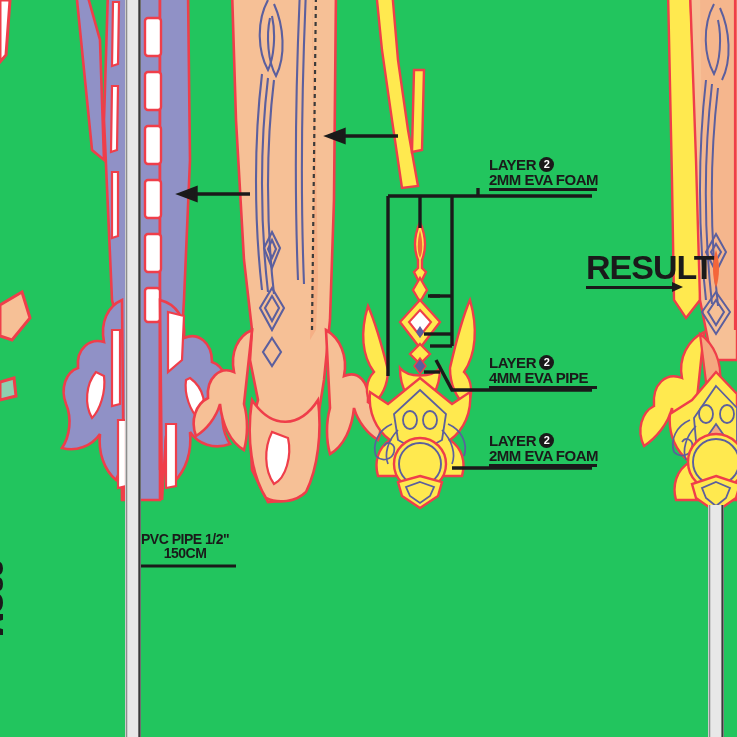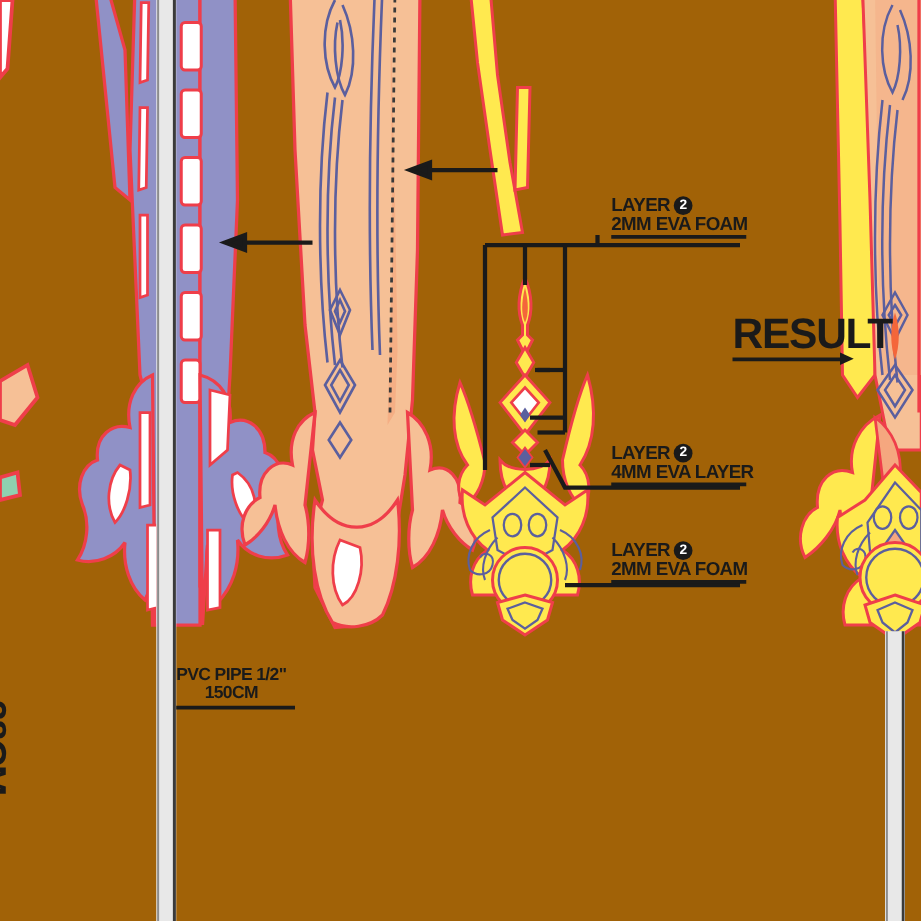--- a/index.html
+++ b/index.html
@@ -1,19 +1,19 @@
 <!DOCTYPE html>
 <html><head>
 <meta charset="utf-8">
 <title>Prop Pattern Diagram</title>
 <style>
   html,body{margin:0;padding:0;background:#ffffff;}
   body{width:737px;height:737px;overflow:hidden;position:relative;
        font-family:"Liberation Sans", sans-serif;}
-  #stage{position:absolute;left:0;top:0;width:737px;height:737px;overflow:hidden;background:#a16207;}
+  #stage{position:absolute;left:0;top:0;width:737px;height:737px;overflow:hidden;background:#22c55e;}
   svg.art{position:absolute;left:0;top:0;width:737px;height:737px;}
 
   .label{position:absolute;color:#1a1a1a;font-weight:bold;
          font-family:"Liberation Sans", sans-serif;
          letter-spacing:-0.5px;line-height:1.0;white-space:nowrap;}
 
   .callout{width:110px;}
   .callout .l1{font-size:15px;display:flex;align-items:center;gap:3px;}
   .callout .l2{font-size:15px;}
   .callout .rule{border-bottom:3px solid #1a1a1a;margin-top:1px;width:108px;}
@@ -288,21 +288,21 @@
     </div>
     <div class="l2">2MM EVA FOAM</div>
     <div class="rule"></div>
   </div>
 
   <div class="label callout" style="left:489px;top:355px;">
     <div class="l1">
       <span>LAYER</span>
       <span class="circnum">2</span>
     </div>
-    <div class="l2">4MM EVA LAYER</div>
+    <div class="l2">4MM EVA PIPE</div>
     <div class="rule"></div>
   </div>
 
   <div class="label callout" style="left:489px;top:433px;">
     <div class="l1">
       <span>LAYER</span>
       <span class="circnum">2</span>
     </div>
     <div class="l2">2MM EVA FOAM</div>
     <div class="rule"></div>

